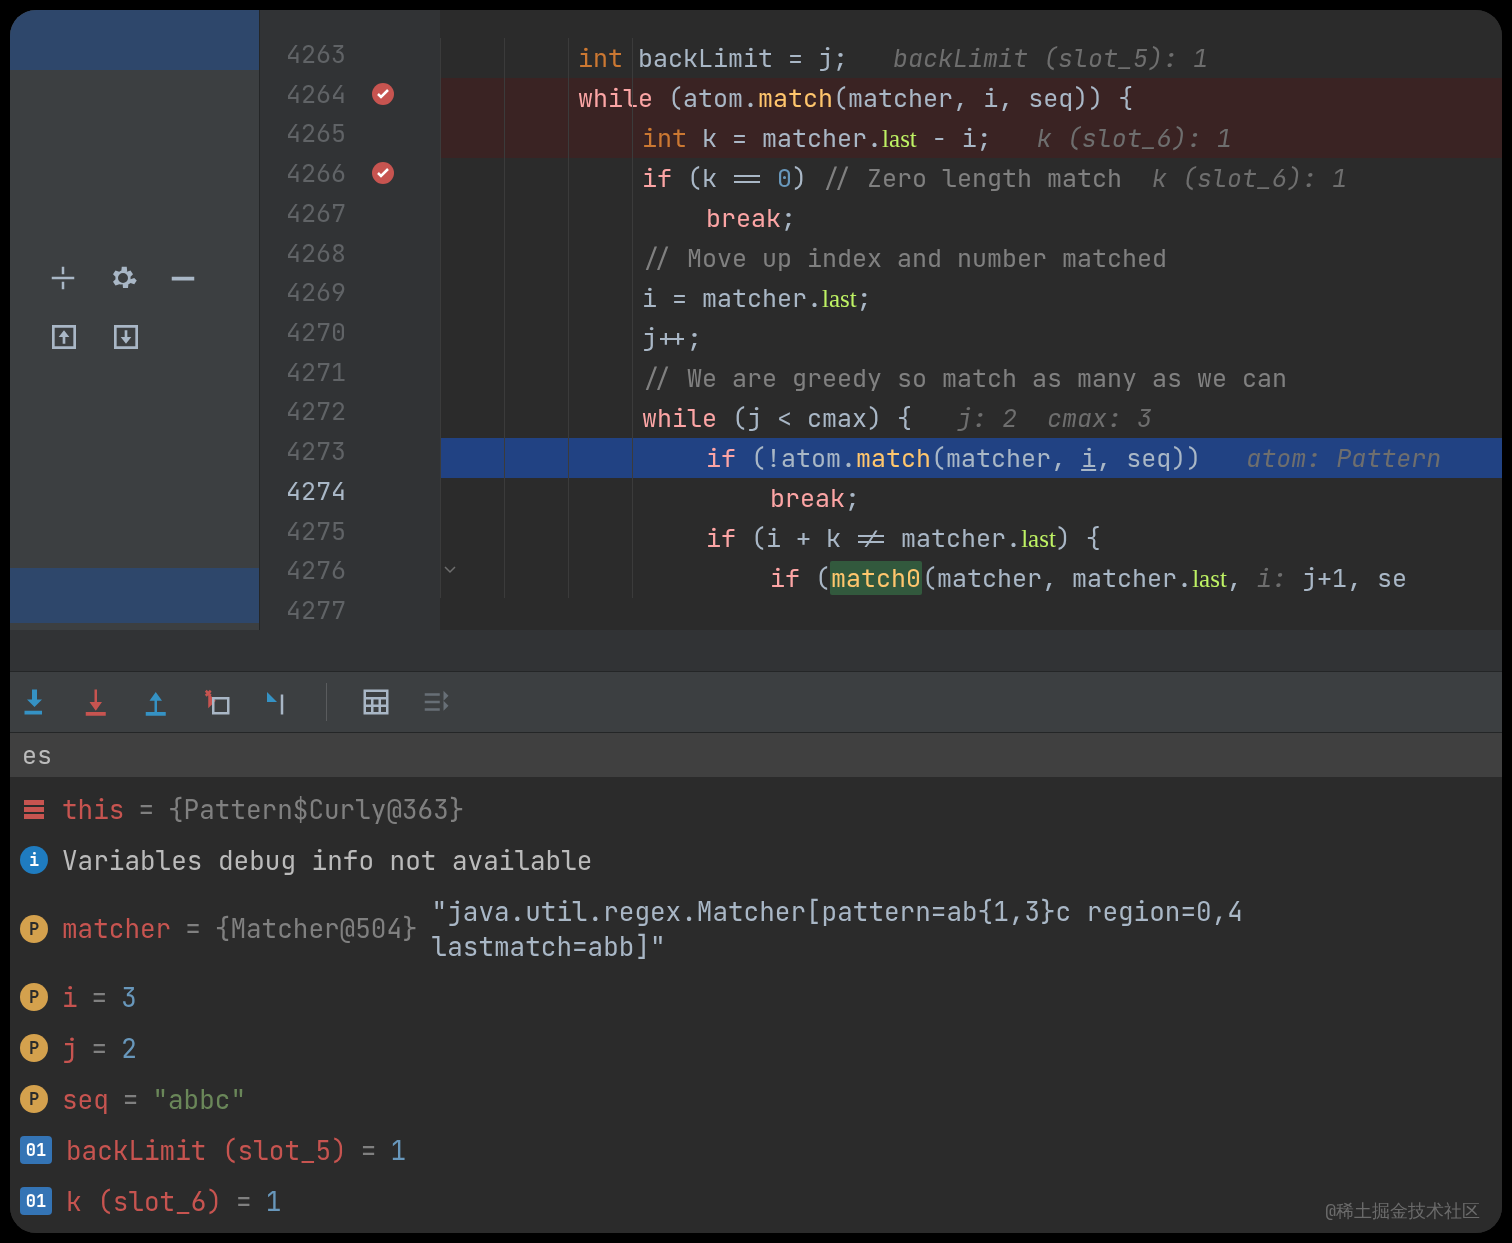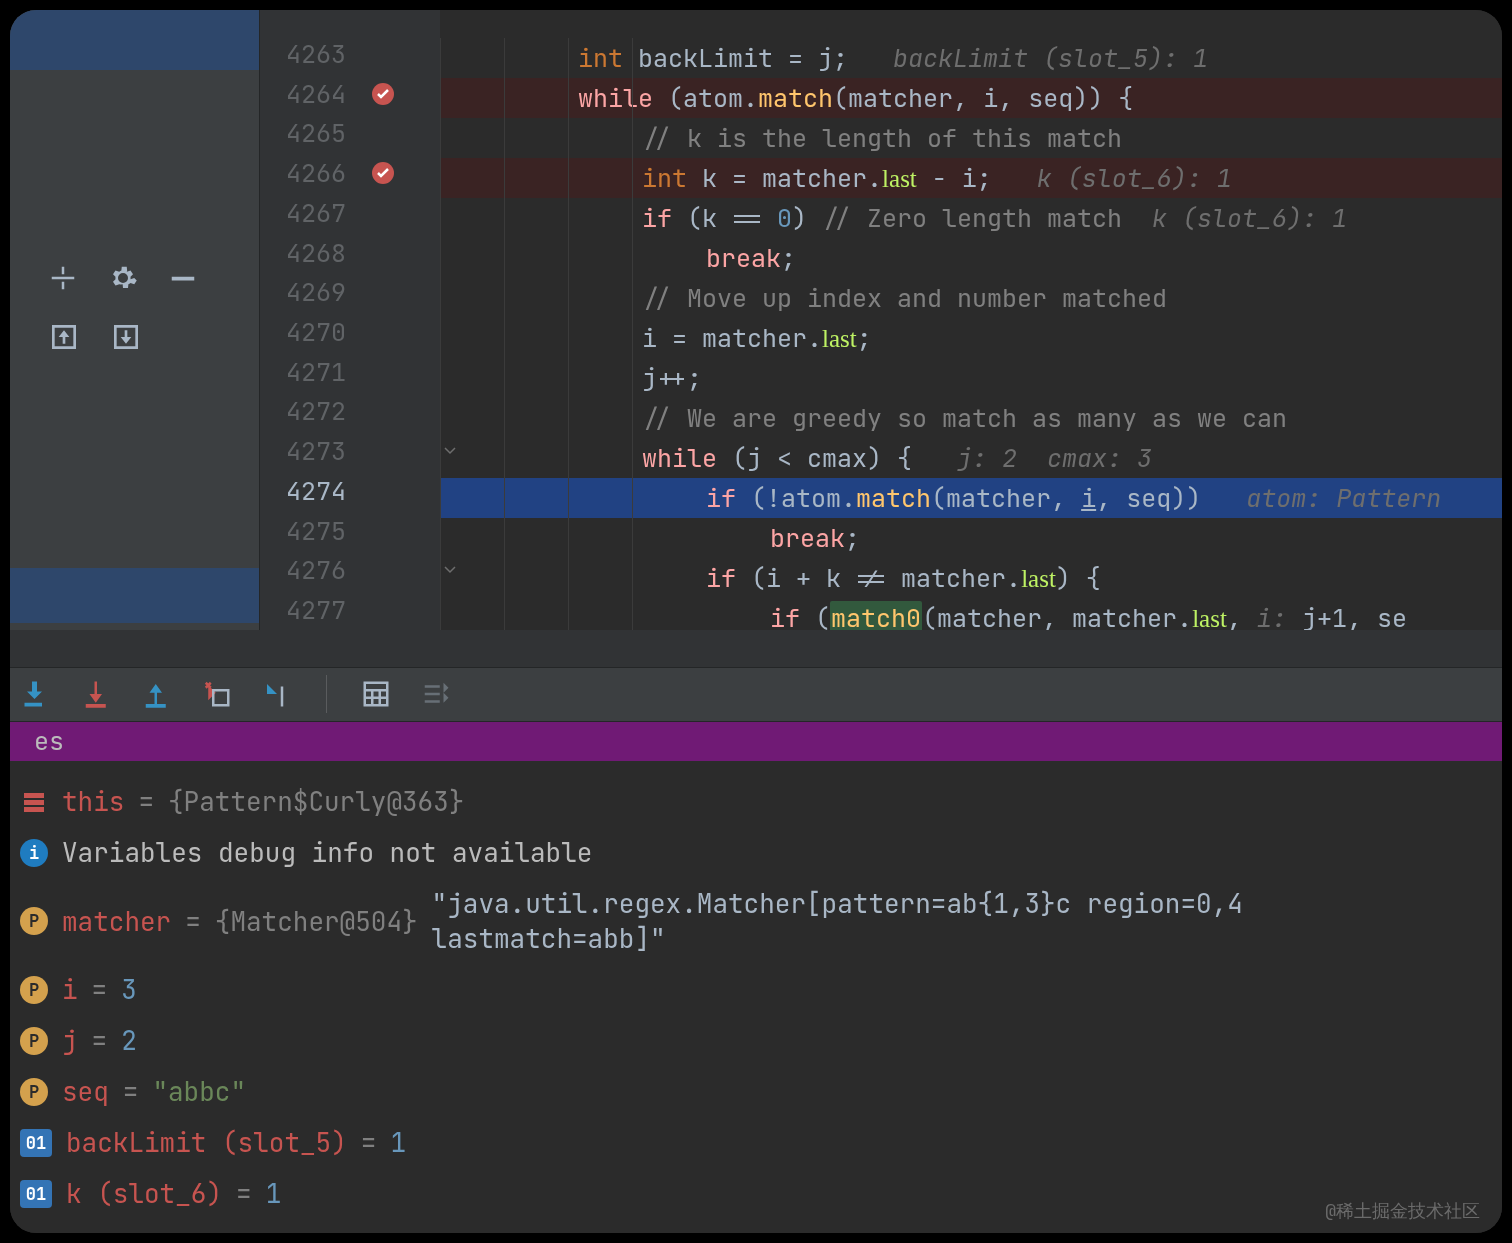--- a/index.html
+++ b/index.html
@@ -133,32 +133,32 @@
     align-items: center;
     padding-left: 12px;
     gap: 30px;
     border-top: 1px solid #242627;
     border-bottom: 1px solid #242627;
   }
   .debug-sep {
     width: 1px; height: 38px; background: #5a5c5e; margin-left:4px;margin-right:4px;
   }
   .variables-header {
-    background: #701a75;
+    background: #404040;
     height: 50px;
     display: flex; align-items: center;
     font-size: 25px;
     color: #bbbbbb;
-    padding-left: 24px;
+    padding-left: 12px;
     border-bottom: 1px solid #2b2b2b;
   }
   .variables-body {
     flex: 1;
     background: #2b2b2b;
-    padding: 18px 10px;
+    padding: 10px 10px;
     display:flex;flex-direction:column;gap:8px;
     font-size: 26px;
   }
   .var-row {
     display: flex;
     align-items: center;
     gap: 14px;
     padding: 4px 0;
   }
   .var-icon {
@@ -293,21 +293,20 @@
               </svg>
             </span>
           </div>
           <div class="gutter-row">
             <span>4277</span>
           </div>
         </div>
       <div class="code-area" id="code">
           <div class="code-line"><div class="indent-guide" style="left: 0px;"></div><div class="indent-guide" style="left: 64px;"></div><div class="indent-guide" style="left: 128px;"></div><div class="indent-guide" style="left: 192px;"></div><span style="padding-left: 138px;"><span class="typ">int</span><span class="pun"> </span><span class="id">backLimit</span><span class="pun"> = </span><span class="id">j</span><span class="pun">;   </span><span class="hint">backLimit (slot_5): 1</span></span></div>
           <div class="code-line bp-line"><div class="indent-guide" style="left: 0px;"></div><div class="indent-guide" style="left: 64px;"></div><div class="indent-guide" style="left: 128px;"></div><div class="indent-guide" style="left: 192px;"></div><span style="padding-left: 138px;"><span class="kw">while</span><span class="pun"> (</span><span class="id">atom</span><span class="pun">.</span><span class="mtd">match</span><span class="pun">(</span><span class="id">matcher</span><span class="pun">, </span><span class="id">i</span><span class="pun">, </span><span class="id">seq</span><span class="pun">)) {</span></span></div>
-          <div class="code-line"><div class="indent-guide" style="left: 0px;"></div><div class="indent-guide" style="left: 64px;"></div><div class="indent-guide" style="left: 128px;"></div><div class="indent-guide" style="left: 192px;"></div><span style="padding-left: 202px;"><span class="cmt">// k is the length of this match</span></span></div>
           <div class="code-line bp-line"><div class="indent-guide" style="left: 0px;"></div><div class="indent-guide" style="left: 64px;"></div><div class="indent-guide" style="left: 128px;"></div><div class="indent-guide" style="left: 192px;"></div><span style="padding-left: 202px;"><span class="typ">int</span><span class="pun"> </span><span class="id">k</span><span class="pun"> = </span><span class="id">matcher</span><span class="pun">.</span><span class="fld">last</span><span class="pun"> - </span><span class="id">i</span><span class="pun">;   </span><span class="hint">k (slot_6): 1</span></span></div>
           <div class="code-line"><div class="indent-guide" style="left: 0px;"></div><div class="indent-guide" style="left: 64px;"></div><div class="indent-guide" style="left: 128px;"></div><div class="indent-guide" style="left: 192px;"></div><span style="padding-left: 202px;"><span class="kw">if</span><span class="pun"> (</span><span class="id">k</span><span class="pun"> == </span><span class="num">0</span><span class="pun">) </span><span class="cmt">// Zero length match  </span><span class="hint">k (slot_6): 1</span></span></div>
           <div class="code-line"><div class="indent-guide" style="left: 0px;"></div><div class="indent-guide" style="left: 64px;"></div><div class="indent-guide" style="left: 128px;"></div><div class="indent-guide" style="left: 192px;"></div><span style="padding-left: 266px;"><span class="kw">break</span><span class="pun">;</span></span></div>
           <div class="code-line"><div class="indent-guide" style="left: 0px;"></div><div class="indent-guide" style="left: 64px;"></div><div class="indent-guide" style="left: 128px;"></div><div class="indent-guide" style="left: 192px;"></div><span style="padding-left: 202px;"><span class="cmt">// Move up index and number matched</span></span></div>
           <div class="code-line"><div class="indent-guide" style="left: 0px;"></div><div class="indent-guide" style="left: 64px;"></div><div class="indent-guide" style="left: 128px;"></div><div class="indent-guide" style="left: 192px;"></div><span style="padding-left: 202px;"><span class="id">i</span><span class="pun"> = </span><span class="id">matcher</span><span class="pun">.</span><span class="fld">last</span><span class="pun">;</span></span></div>
           <div class="code-line"><div class="indent-guide" style="left: 0px;"></div><div class="indent-guide" style="left: 64px;"></div><div class="indent-guide" style="left: 128px;"></div><div class="indent-guide" style="left: 192px;"></div><span style="padding-left: 202px;"><span class="id">j</span><span class="pun">++;</span></span></div>
           <div class="code-line"><div class="indent-guide" style="left: 0px;"></div><div class="indent-guide" style="left: 64px;"></div><div class="indent-guide" style="left: 128px;"></div><div class="indent-guide" style="left: 192px;"></div><span style="padding-left: 202px;"><span class="cmt">// We are greedy so match as many as we can</span></span></div>
           <div class="code-line"><div class="indent-guide" style="left: 0px;"></div><div class="indent-guide" style="left: 64px;"></div><div class="indent-guide" style="left: 128px;"></div><div class="indent-guide" style="left: 192px;"></div><span style="padding-left: 202px;"><span class="kw">while</span><span class="pun"> (</span><span class="id">j</span><span class="pun"> &lt; </span><span class="id">cmax</span><span class="pun">) {   </span><span class="hint">j: 2  cmax: 3</span></span></div>
           <div class="code-line current"><div class="indent-guide" style="left: 0px;"></div><div class="indent-guide" style="left: 64px;"></div><div class="indent-guide" style="left: 128px;"></div><div class="indent-guide" style="left: 192px;"></div><span style="padding-left: 266px;"><span class="kw">if</span><span class="pun"> (!</span><span class="id">atom</span><span class="pun">.</span><span class="mtd">match</span><span class="pun">(</span><span class="id">matcher</span><span class="pun">, </span><span class="id underline">i</span><span class="pun">, </span><span class="id">seq</span><span class="pun">))   </span><span class="hint">atom: Pattern</span></span></div>
           <div class="code-line"><div class="indent-guide" style="left: 0px;"></div><div class="indent-guide" style="left: 64px;"></div><div class="indent-guide" style="left: 128px;"></div><div class="indent-guide" style="left: 192px;"></div><span style="padding-left: 330px;"><span class="kw">break</span><span class="pun">;</span></span></div>

